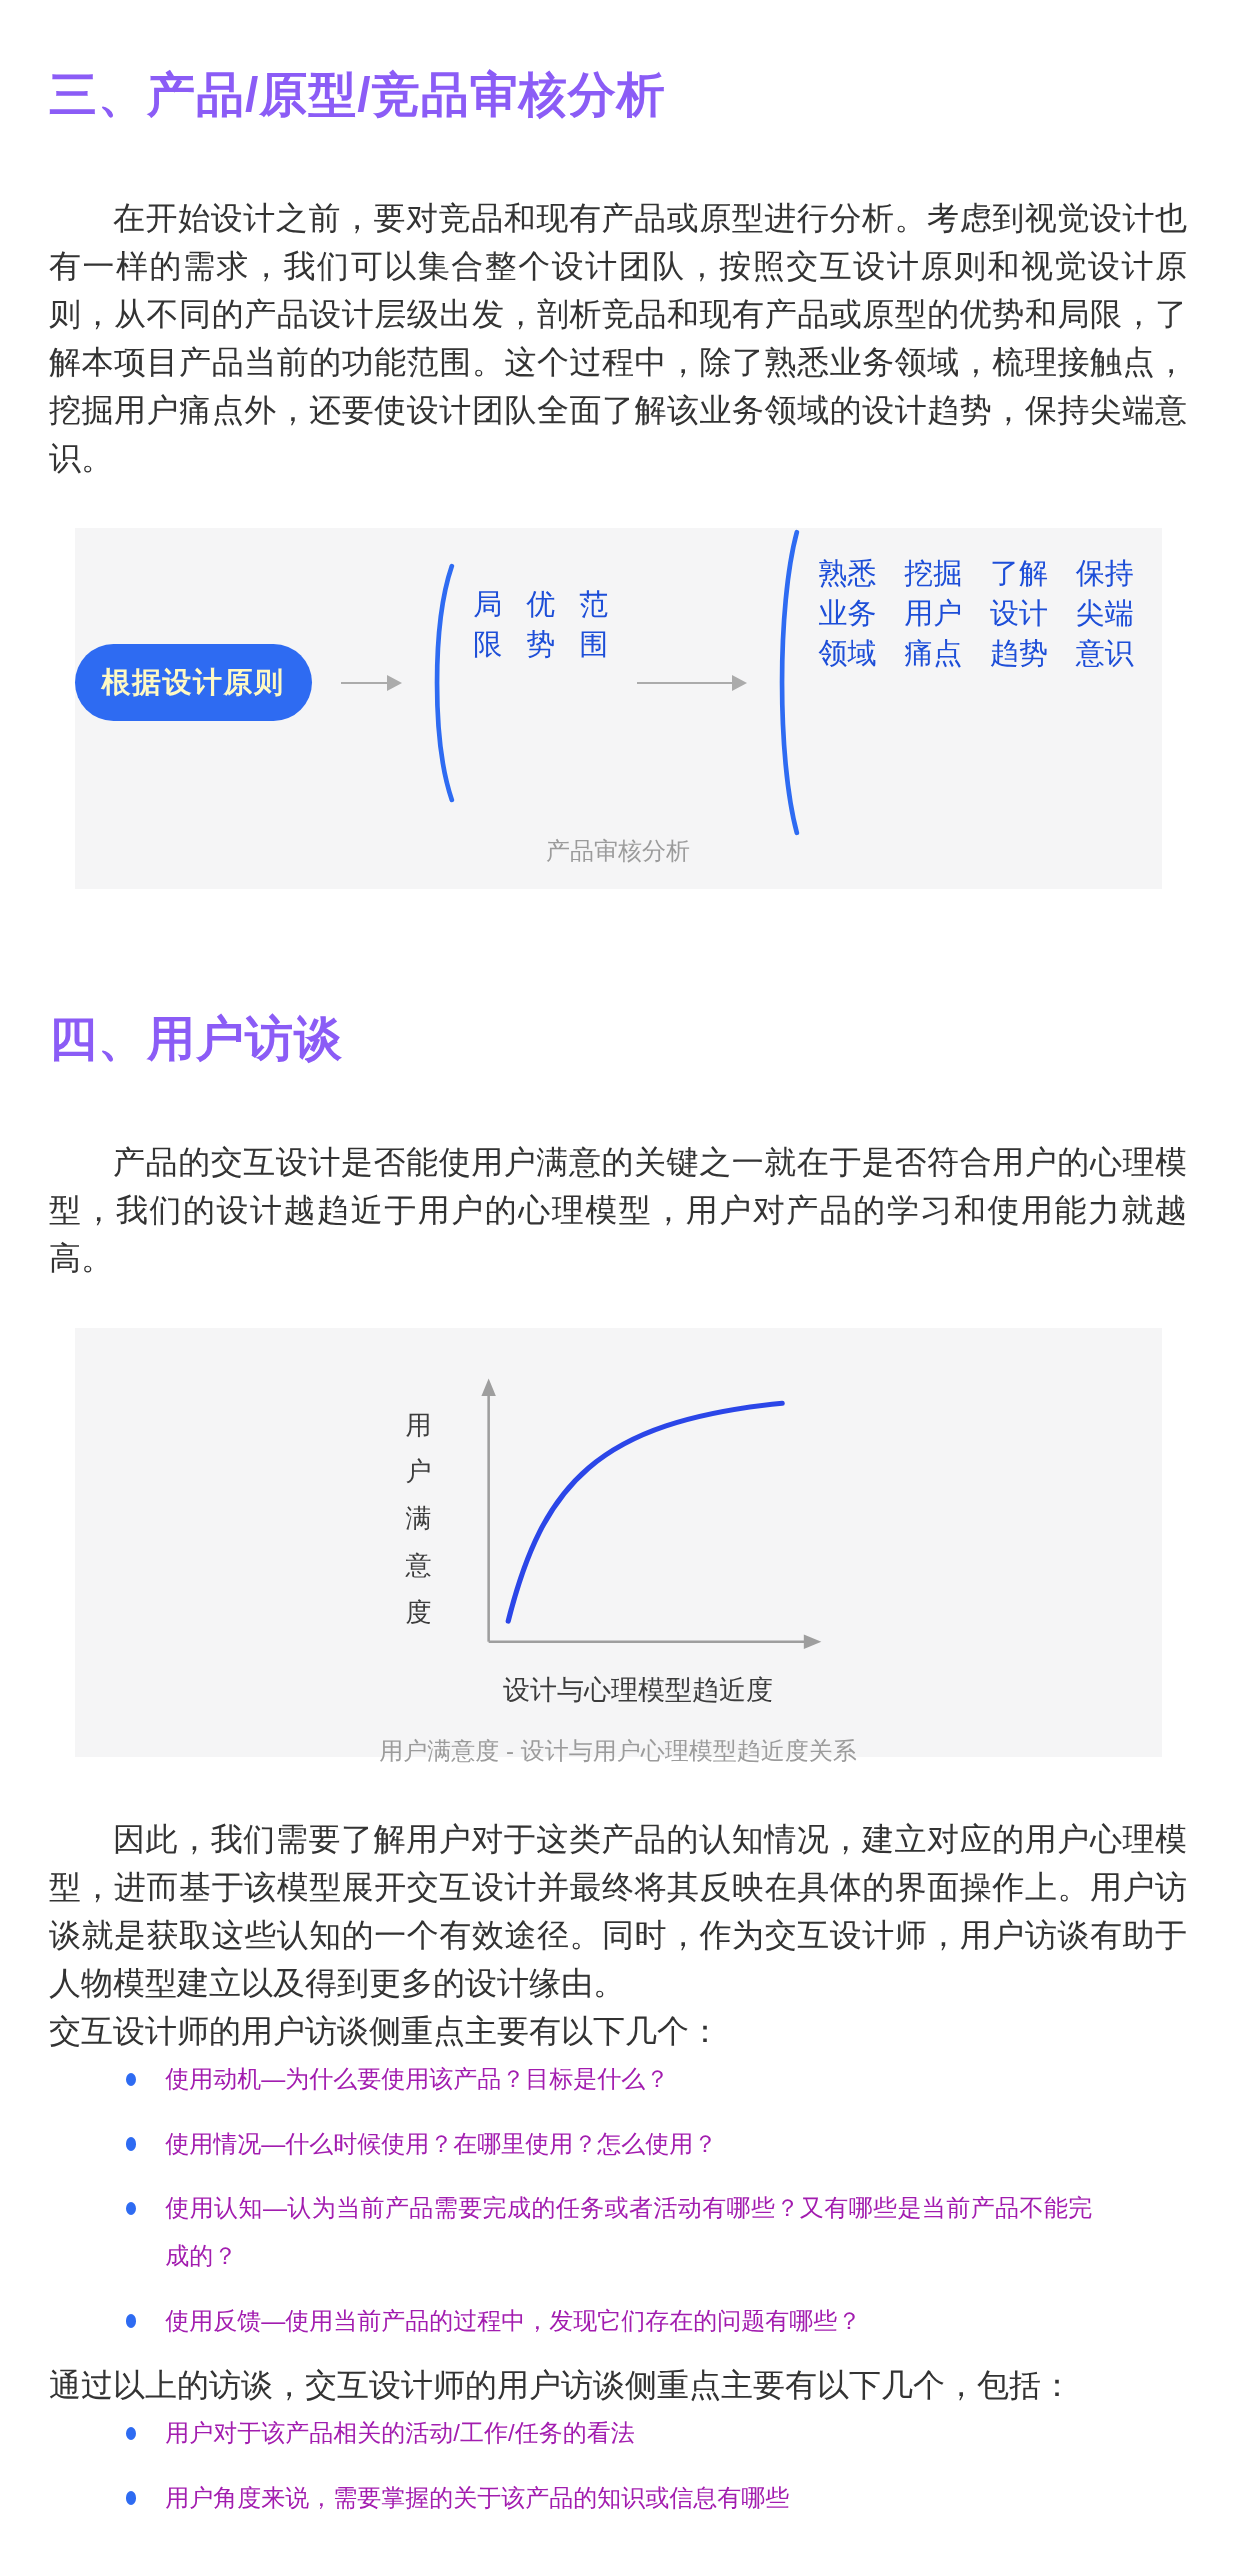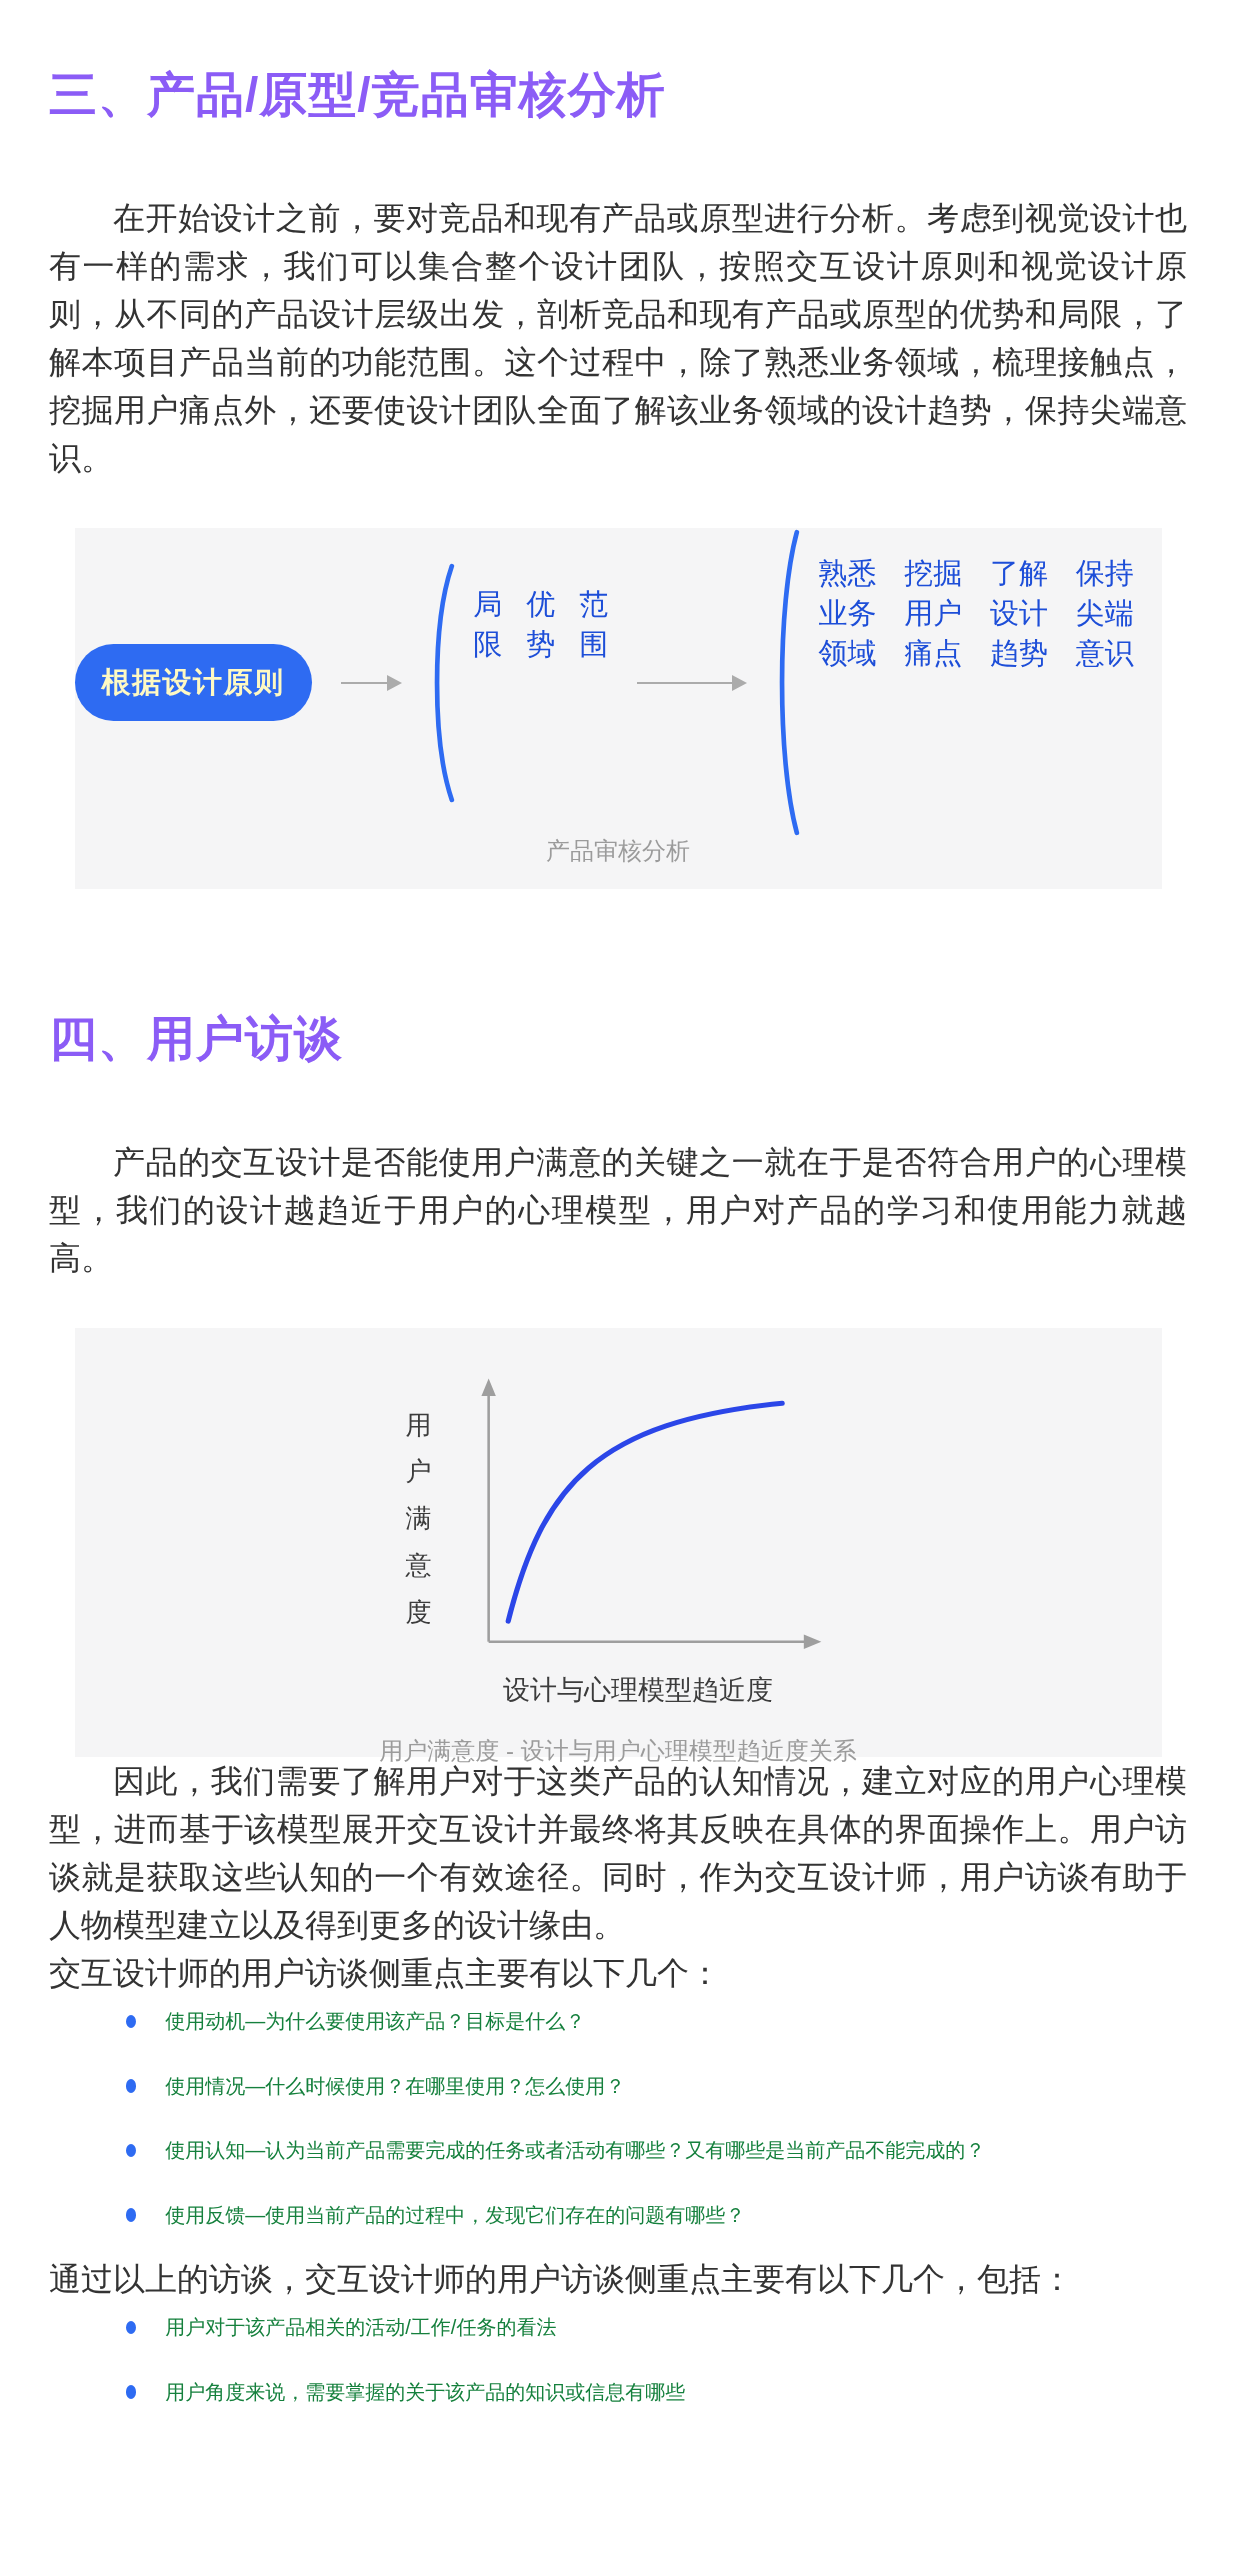--- a/index.html
+++ b/index.html
@@ -98,20 +98,21 @@
   }
   .items-3{height:196px;gap:24px;}
   .items-4{height:258px;}
   .h-3{height:242px;width:27px;}
   .h-4{height:309px;width:27px;}
 
   
   .panel-2{
     height:429px;
     margin-top:46px;
+    margin-bottom:58px;
     display:flex;
     flex-direction:column;
     align-items:center;
     justify-content:flex-start;
     padding-top:33px;
   }
   .chart-wrap{display:flex;align-items:center;}
   .ylabel{
     width:33px;
     font-size:26px;
@@ -140,23 +141,23 @@
   }
   ul.blist .dot{
     flex:none;
     width:10.3px;height:13.4px;
     border-radius:50%;
     background:#2E6BF2;
     margin-top:17.5px;
     margin-right:29px;
   }
   ul.blist .bullet-text{
-    font-size:20px;
+    font-size:24px;
     line-height:48px;
-    color:#15803d;
+    color:#a21caf;
     max-width:927px;
     text-align:justify;
   }
   .mb-90{margin-bottom:46px;}
   .mb-112{margin-bottom:58px;}
   .mb-38{margin-bottom:19.6px;}
   .mt-12{margin-top:6.2px;}
   .list-end{margin-bottom:6.2px;}
   .list-end-2{margin-bottom:1.5px;}
 </style>

